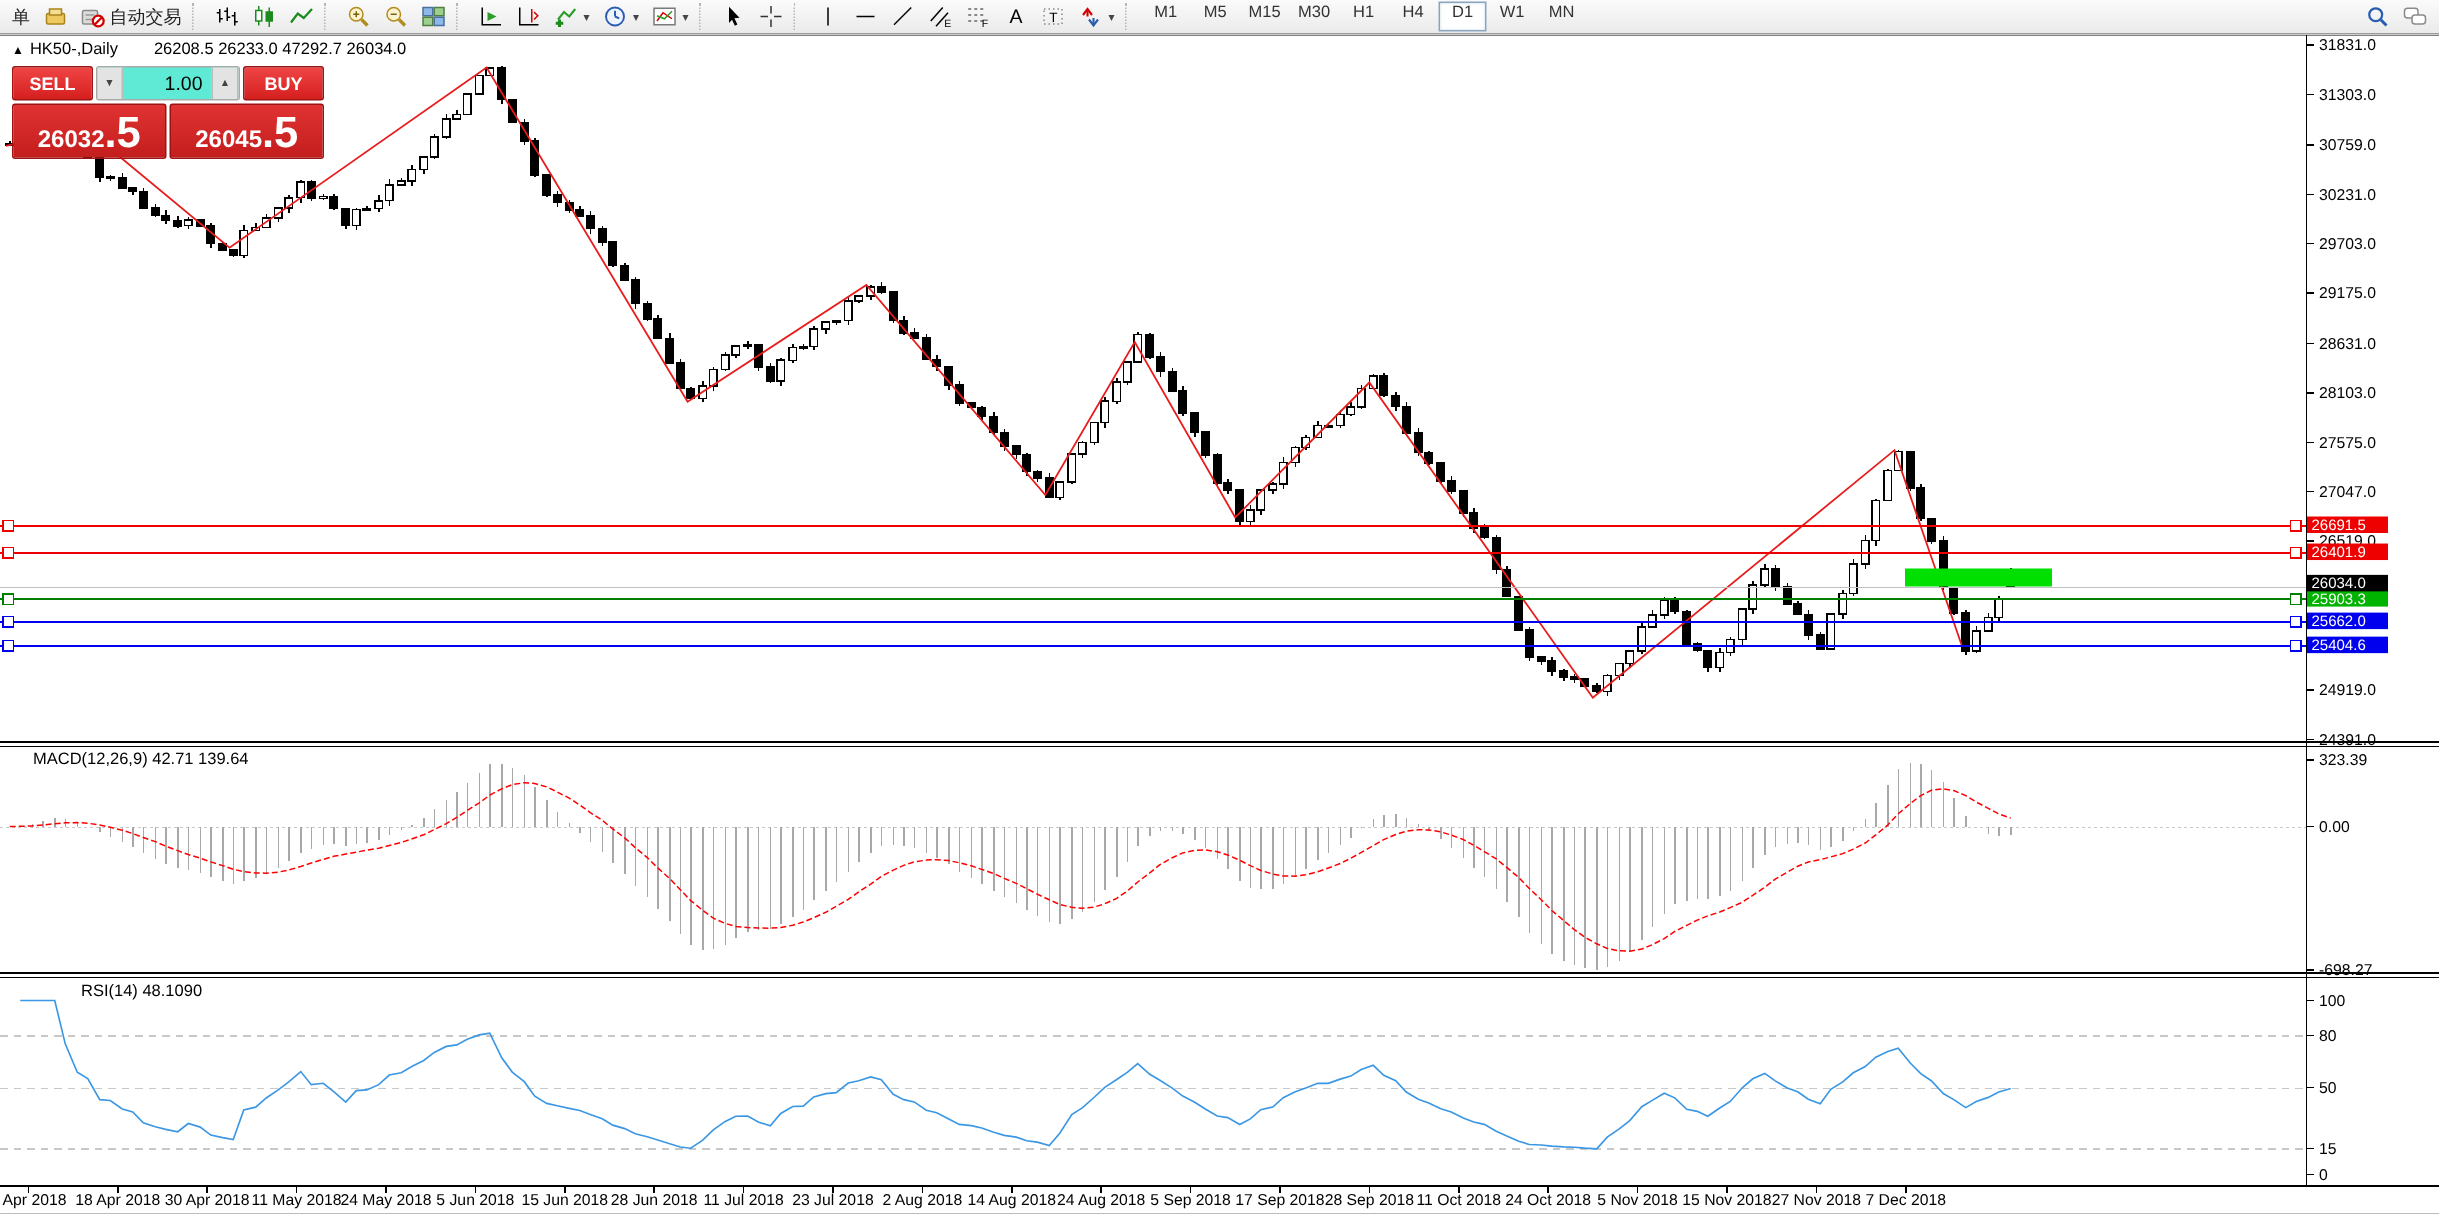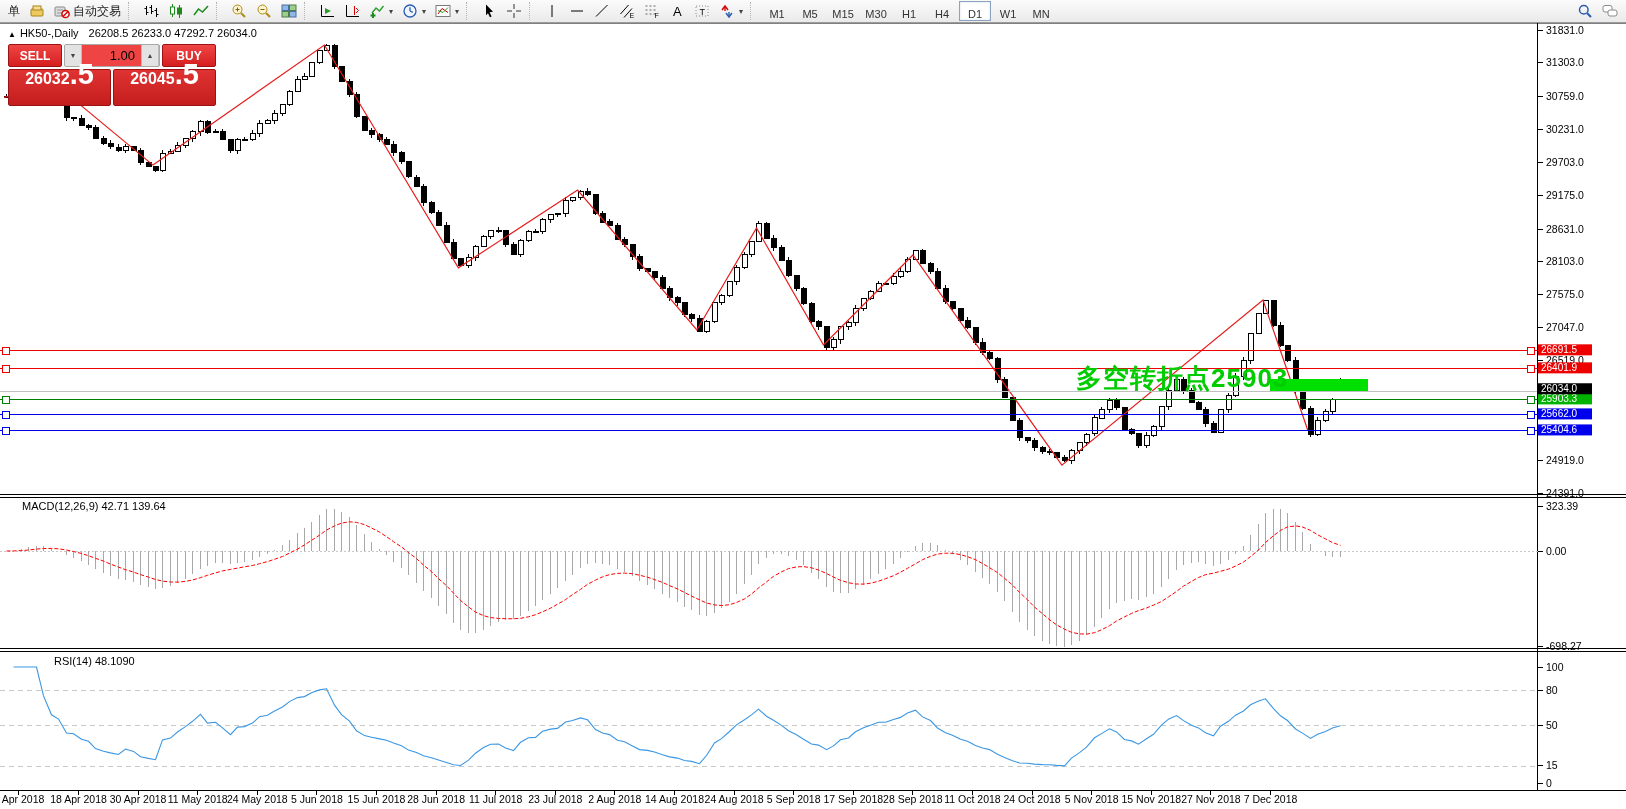--- a/index.html
+++ b/index.html
@@ -9,40 +9,40 @@
   .toolbar{position:absolute;left:0;top:0;width:1626px;height:23px;
            background:linear-gradient(#fbfbfb,#eaeaea);border-bottom:1px solid #9b9b9b;
            display:flex;align-items:center;padding:0 4px;box-sizing:border-box;gap:1px;}
   .tb-btn{display:flex;align-items:center;gap:3px;height:20px;padding:0 3px;border:1px solid transparent;
           border-radius:2px;background:transparent;font-size:12px;color:#222;cursor:default;white-space:nowrap;}
   .tb-btn svg{width:16px;height:16px;display:block;}
   .tb-btn .dd{font-size:8px;color:#444;margin-left:1px;}
   .tb-sep{width:7px;height:18px;margin:0 2px;border-left:1px dotted #b5b5b5;}
   .tb-spacer{flex:1;}
   .tf-btn{height:18px;min-width:24px;padding:0 3px;font-size:11px;color:#333;border:1px solid transparent;
-          display:flex;align-items:flex-end;justify-content:center;}
+          display:flex;align-items:flex-start;justify-content:center;}
   .tf-btn.active{background:#fff;border:1px solid #8aa4c0;box-shadow:inset 0 0 2px #c8d6e4;}
   
   .chart-title{position:absolute;left:8px;top:27px;font-size:11px;color:#000;}
   .chart-title .arr{font-size:8px;margin-right:4px;}
-  .chart-title .sym{margin-right:10px;}
+  .chart-title .sym{margin-right:24px;}
   .indic-label{position:absolute;font-size:11px;color:#000;}
   .annotation{position:absolute;left:1076px;top:361px;font-size:26px;font-weight:bold;letter-spacing:1px;}
   
   .trade-panel{position:absolute;left:8px;top:44px;width:208px;}
   .tp-row{display:flex;gap:2px;height:23px;justify-content:flex-end;}
   .tp-btn{width:54px;height:23px;border:1px solid #9d1212;background:linear-gradient(#ef4545,#d61f1f);
           color:#fff;font-size:12px;font-weight:bold;border-radius:2px;padding:0;}
-  .tp-vol{flex:1;display:flex;align-items:center;border:1px solid #a9a9a9;background:#ef4444;border-radius:2px;}
+  .tp-vol{flex:1;display:flex;align-items:center;border:1px solid #a9a9a9;background:#5eead4;border-radius:2px;}
   .tp-arr{width:16px;height:100%;display:flex;align-items:center;justify-content:center;background:#e3e3e3;
           font-size:7px;color:#444;border-left:1px solid #bbb;border-right:1px solid #bbb;}
   .tp-volval{flex:1;text-align:right;padding-right:6px;font-size:13px;color:#000;}
   .tp-prices{display:flex;gap:2px;margin-top:2px;height:37px;}
   .tp-price{flex:1;background:linear-gradient(#e03333,#c41d1d);border:1px solid #9d1212;border-radius:2px;
-            color:#fff;display:flex;align-items:flex-end;justify-content:center;padding-bottom:18px;}
+            color:#fff;display:flex;align-items:flex-end;justify-content:center;padding-bottom:3px;}
   .tp-price .main{font-size:16px;font-weight:bold;line-height:1;}
   .tp-price .big{font-size:29px;font-weight:bold;line-height:0.85;}
   svg text{font-family:"Liberation Sans",sans-serif;}
 </style>
 </head>
 <body>
 
 <div class="screen">
 
   <div class="toolbar" id="toolbar">
@@ -1036,15 +1036,14 @@
       <div class="tp-price">
         <span class="main">26045</span>
           <span class="big">.5</span>
       </div>
     </div>
   </div>
 
   <div class="indic-label" style="left:22px;top:500px;">MACD(12,26,9) 42.71 139.64</div>
   <div class="indic-label" style="left:6px;top:655px;margin-left:48px;">RSI(14) 48.1090</div>
 
-  <div class="annotation" id="annotation" style="color: rgb(0, 204, 0);">多空转折点25903</div>
 
 </div>
 
 </body></html>

